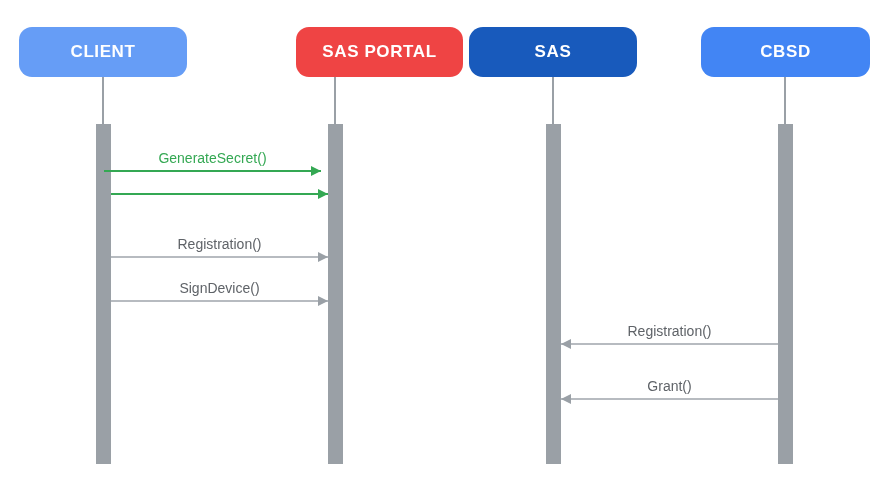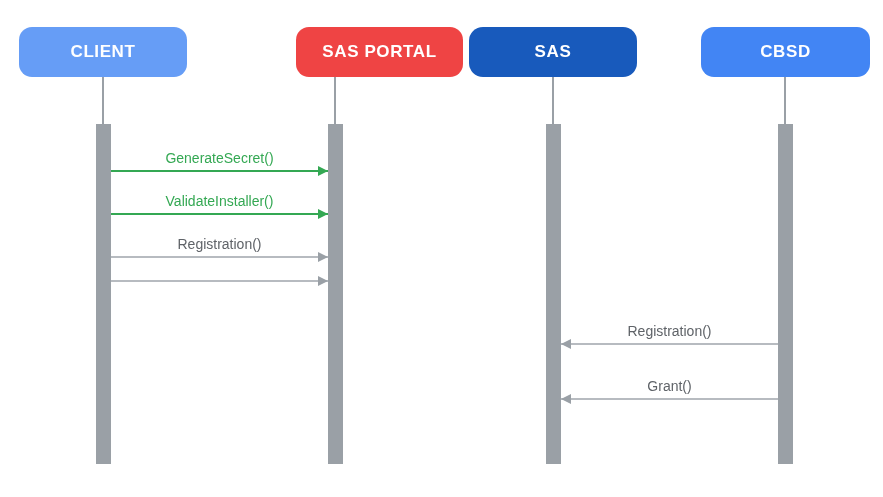--- a/index.html
+++ b/index.html
@@ -96,21 +96,21 @@
     left: 0;
     border-right: 10px solid #9AA0A6;
     border-top: 5px solid transparent;
     border-bottom: 5px solid transparent;
   }
   .msg-green .msg-label { color: #34A853; }
   .msg-green .msg-line  { background: #34A853; }
   .msg-green .head-right { border-left-color: #34A853; }
 
   
-  .m1 { left: 111px; top: 150px; }
+  .m1 { left: 104px; top: 150px; }
   .m2 { left: 111px; top: 193px; }
   .m3 { left: 111px; top: 236px; }
   .m4 { left: 111px; top: 280px; }
   .m5 { left: 561px; top: 323px; }
   .m6 { left: 561px; top: 378px; }
 </style>
 </head>
 <body>
 
 <div class="canvas">
@@ -139,34 +139,34 @@
   <div class="activation act-cbsd"></div>
 
   <div class="message msg-green m1">
     <span class="msg-label">GenerateSecret()</span>
     <div class="msg-line">
       <div class="msg-head head-right"></div>
     </div>
   </div>
 
   <div class="message msg-green m2">
-    <span class="msg-label">ValidateInstaller()</span>
     <div class="msg-line">
       <div class="msg-head head-right"></div>
     </div>
   </div>
 
   <div class="message m3">
     <span class="msg-label">Registration()</span>
     <div class="msg-line">
       <div class="msg-head head-right"></div>
     </div>
   </div>
 
   <div class="message m4">
+    <span class="msg-label">SignDevice()</span>
     <div class="msg-line">
       <div class="msg-head head-right"></div>
     </div>
   </div>
 
   <div class="message m5">
     <span class="msg-label">Registration()</span>
     <div class="msg-line">
       <div class="msg-head head-left"></div>
     </div>

